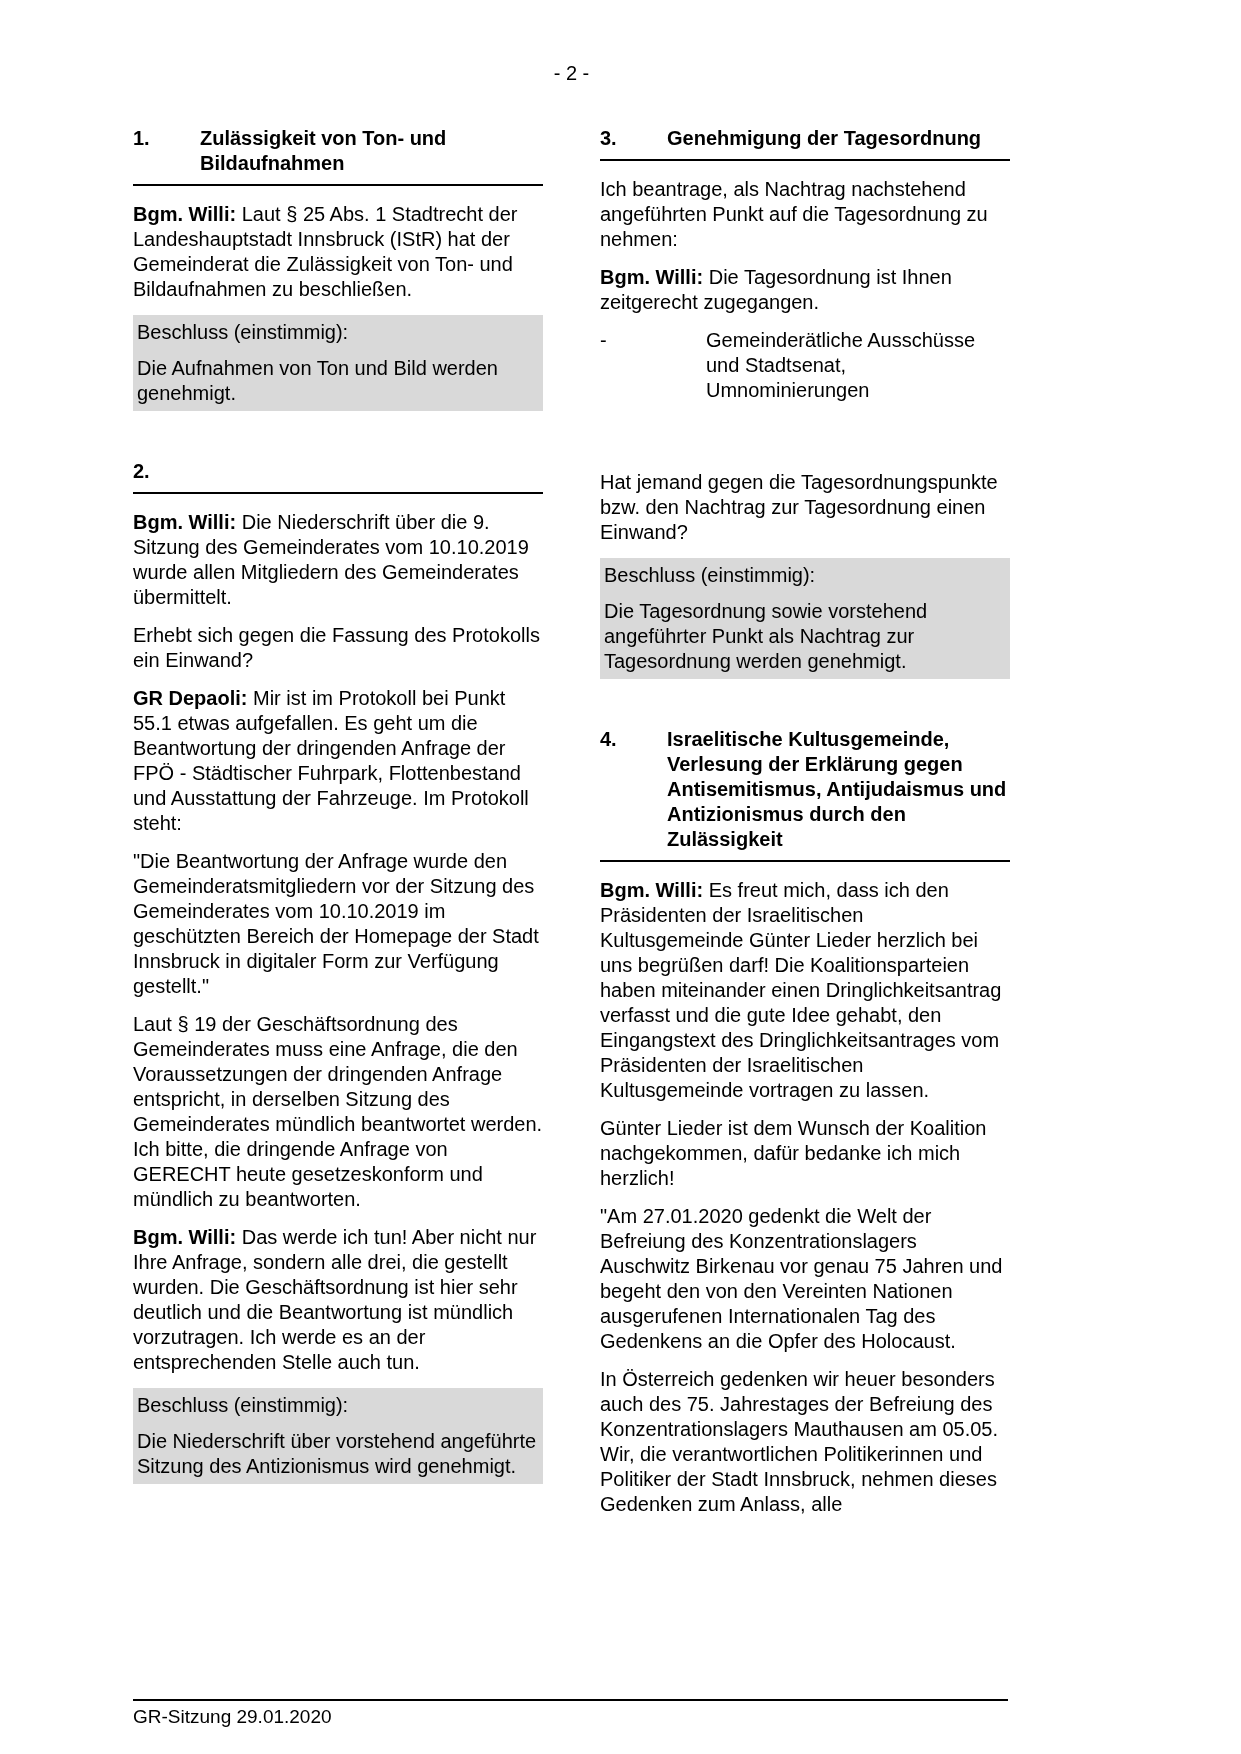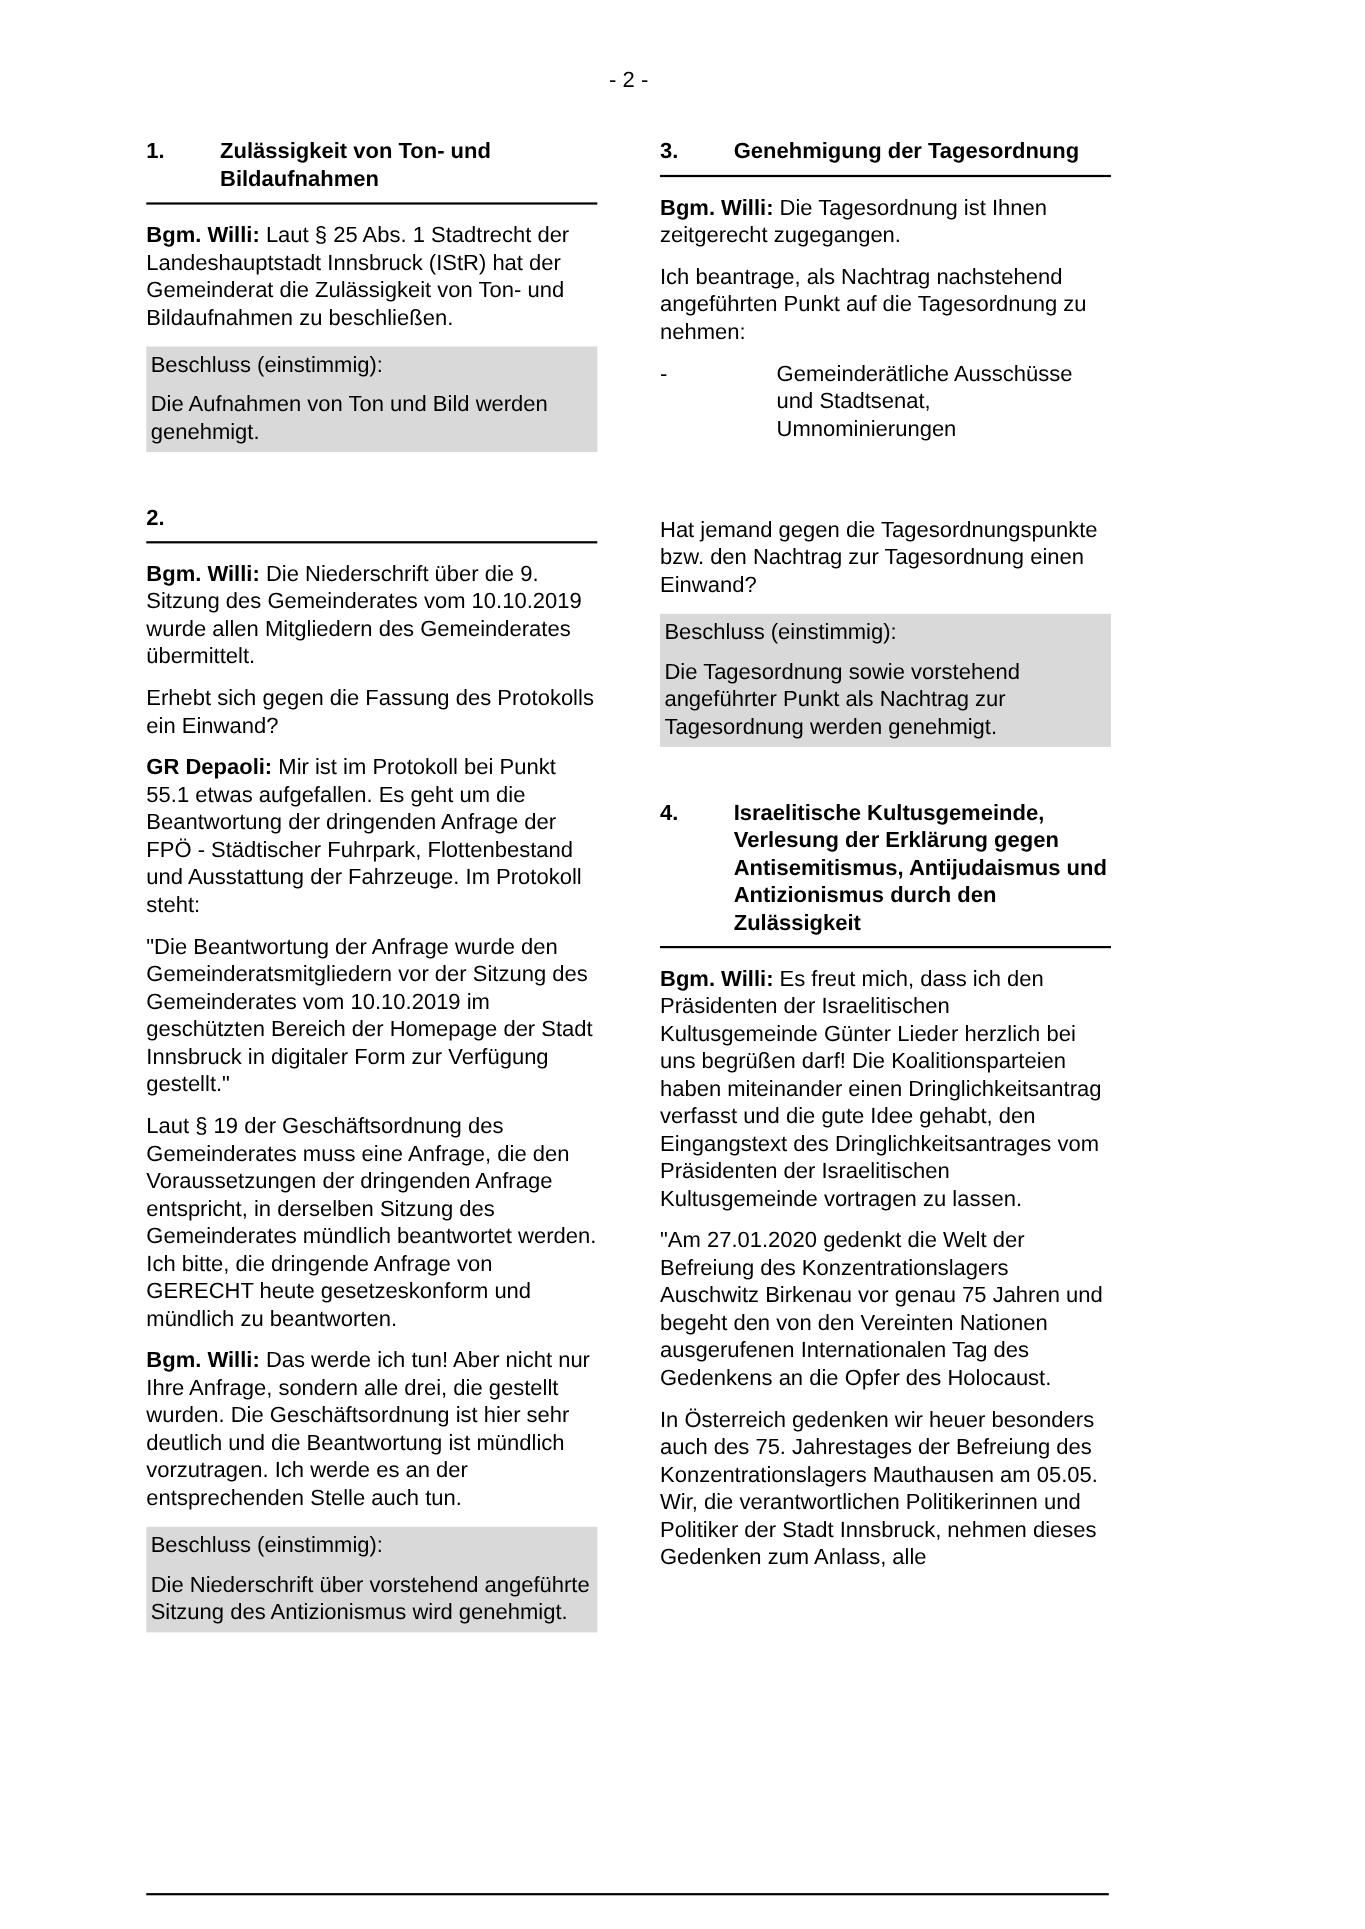--- a/index.html
+++ b/index.html
@@ -101,40 +101,42 @@
             <div class="decision-text">Die Niederschrift über vorstehend angeführte Sitzung des Antizionismus wird genehmigt.</div>
           </div>
         </section>
       </div>
     <div class="col">
         <section class="doc-section">
           <div class="section-heading">
             <span class="section-number">3.</span>
             <span class="section-title">Genehmigung der Tagesordnung</span>
           </div>
+          <p class="para">Ich beantrage, als Nachtrag nachstehend angeführten Punkt auf die Tagesordnung zu nehmen:</p>
           <p class="para"><strong class="speaker">Bgm. Willi:</strong> Die Tagesordnung ist Ihnen zeitgerecht zugegangen.</p>
-          <p class="para">Ich beantrage, als Nachtrag nachstehend angeführten Punkt auf die Tagesordnung zu nehmen:</p>
           <div class="list-item">
             <span class="list-marker">-</span>
             <span class="list-text">Gemeinderätliche Ausschüsse und Stadtsenat, Umnominierungen</span>
           </div>
           <p class="para space-before">Hat jemand gegen die Tagesordnungspunkte bzw. den Nachtrag zur Tagesordnung einen Einwand?</p>
           <div class="decision">
             <div class="decision-label">Beschluss (einstimmig):</div>
             <div class="decision-text">Die Tagesordnung sowie vorstehend angeführter Punkt als Nachtrag zur Tagesordnung werden genehmigt.</div>
           </div>
         </section>
         <section class="doc-section">
           <div class="section-heading">
             <span class="section-number">4.</span>
             <span class="section-title">Israelitische Kultusgemeinde, Verlesung der Erklärung gegen Antisemitismus, Antijudaismus und Antizionismus durch den Zulässigkeit</span>
           </div>
           <p class="para"><strong class="speaker">Bgm. Willi:</strong> Es freut mich, dass ich den Präsidenten der Israelitischen Kultusgemeinde Günter Lieder herzlich bei uns begrüßen darf! Die Koalitionsparteien haben miteinander einen Dringlichkeitsantrag verfasst und die gute Idee gehabt, den Eingangstext des Dringlichkeitsantrages vom Präsidenten der Israelitischen Kultusgemeinde vortragen zu lassen.</p>
+          <p class="para">Günter Lieder ist dem Wunsch der Koalition nachgekommen, dafür bedanke ich mich herzlich!</p>
           <p class="para">"Am 27.01.2020 gedenkt die Welt der Befreiung des Konzentrationslagers Auschwitz Birkenau vor genau 75 Jahren und begeht den von den Vereinten Nationen ausgerufenen Internationalen Tag des Gedenkens an die Opfer des Holocaust.</p>
           <p class="para">In Österreich gedenken wir heuer besonders auch des 75. Jahrestages der Befreiung des Konzentrationslagers Mauthausen am 05.05. Wir, die verantwortlichen Politikerinnen und Politiker der Stadt Innsbruck, nehmen dieses Gedenken zum Anlass, alle</p>
         </section>
       </div>
   </div>
 
   <div class="footer">
     <div class="footer-line"></div>
+    <div class="footer-text">GR-Sitzung 29.01.2020</div>
   </div>
 </div>
 
 </body></html>

